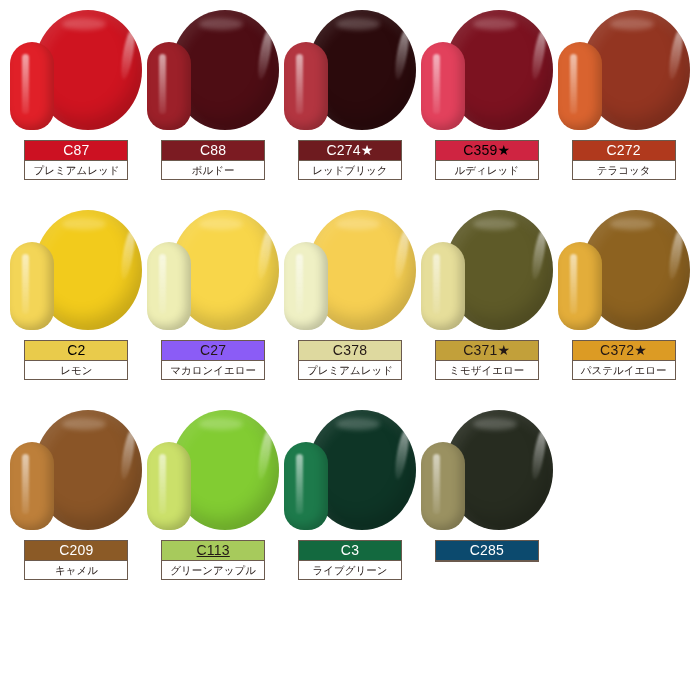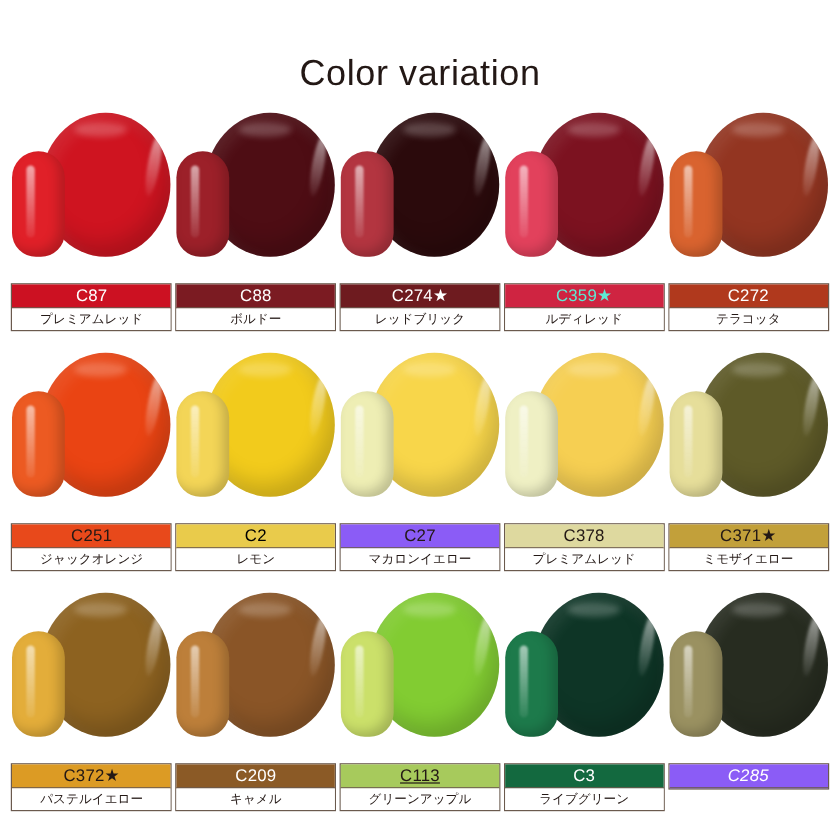--- a/index.html
+++ b/index.html
@@ -102,22 +102,22 @@
     position: absolute;
     left: 12px;
     top: 12px;
     width: 7px;
     height: 60px;
     border-radius: 6px;
     background: linear-gradient(to bottom, rgba(255,255,255,0.60), rgba(255,255,255,0.08));
     filter: blur(1px);
   }
   .label-box {
-    margin-top: 16px;
-    width: 134px;
+    margin-top: 4px;
+    width: 104px;
     border: 1px solid #6b5a4e;
     background: #ffffff;
     box-sizing: border-box;
   }
   .label-code {
     height: 19px;
     line-height: 19px;
     text-align: center;
     font-size: 14px;
     letter-spacing: 0.2px;
@@ -131,21 +131,20 @@
     color: #231815;
     background: #ffffff;
     white-space: nowrap;
   }
 </style>
 </head>
 <body style="--label-border: #6b5a4e;">
 
 <div class="page">
 
-  <h1 class="page-title">Color variation</h1>
 
   <div class="grid">
 
     <div class="swatch-cell">
       <div class="art">
         <div class="blob" style="background: rgb(207, 20, 32);"></div>
         <div class="nail" style="background: rgb(224, 32, 40);"></div>
       </div>
       <div class="label-box">
         <div class="label-code" style="background: rgb(204, 17, 34); color: rgb(255, 255, 255);">C87</div>
@@ -174,46 +173,36 @@
         <div class="label-name">レッドブリック</div>
       </div>
     </div>
 
     <div class="swatch-cell">
       <div class="art">
         <div class="blob" style="background: rgb(124, 18, 32);"></div>
         <div class="nail" style="background: rgb(226, 65, 92);"></div>
       </div>
       <div class="label-box">
-        <div class="label-code" style="background: rgb(207, 36, 65); color: #5eead4;">C359★</div>
+        <div class="label-code" style="background: rgb(207, 36, 65); color: #000000;">C359★</div>
         <div class="label-name">ルディレッド</div>
       </div>
     </div>
 
     <div class="swatch-cell">
       <div class="art">
         <div class="blob" style="background: rgb(147, 53, 33);"></div>
         <div class="nail" style="background: rgb(217, 99, 47);"></div>
       </div>
       <div class="label-box">
         <div class="label-code" style="background: rgb(176, 57, 29); color: rgb(255, 255, 255);">C272</div>
         <div class="label-name">テラコッタ</div>
       </div>
     </div>
 
-    <div class="swatch-cell">
-      <div class="art">
-        <div class="blob" style="background: rgb(234, 68, 19);"></div>
-        <div class="nail" style="background: rgb(236, 90, 34);"></div>
-      </div>
-      <div class="label-box">
-        <div class="label-code" style="background: rgb(232, 73, 27); color: rgb(35, 24, 21);">C251</div>
-        <div class="label-name">ジャックオレンジ</div>
-      </div>
-    </div>
 
     <div class="swatch-cell">
       <div class="art">
         <div class="blob" style="background: rgb(242, 203, 28);"></div>
         <div class="nail" style="background: rgb(243, 213, 87);"></div>
       </div>
       <div class="label-box">
         <div class="label-code" style="background: rgb(233, 203, 75); color: #000000;">C2</div>
         <div class="label-name">レモン</div>
       </div>
@@ -295,18 +284,18 @@
         <div class="label-name">ライブグリーン</div>
       </div>
     </div>
 
     <div class="swatch-cell">
       <div class="art">
         <div class="blob" style="background: rgb(39, 44, 32);"></div>
         <div class="nail" style="background: rgb(154, 145, 97);"></div>
       </div>
       <div class="label-box">
-        <div class="label-code" style="background: #8b5cf6; color: rgb(255, 255, 255); font-style: italic;">C285</div>
+        <div class="label-code" style="background: #0c4a6e; color: rgb(255, 255, 255);">C285</div>
       </div>
     </div>
 
   </div>
 </div>
 
 </body></html>

